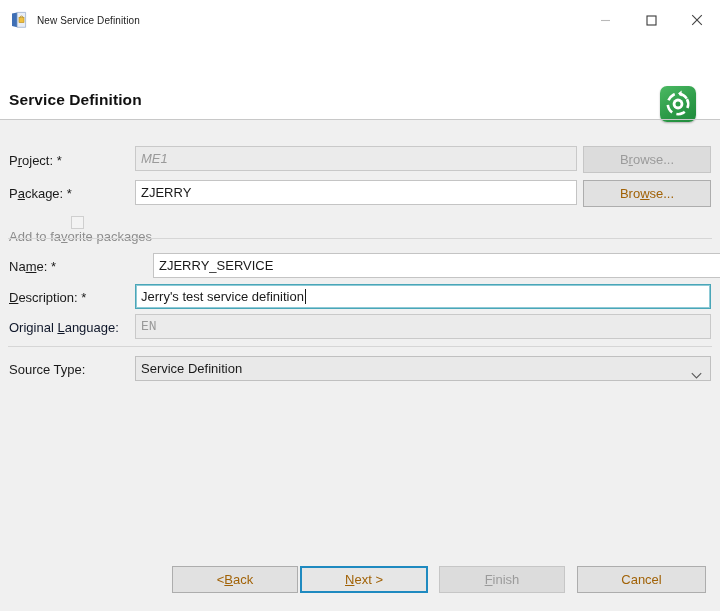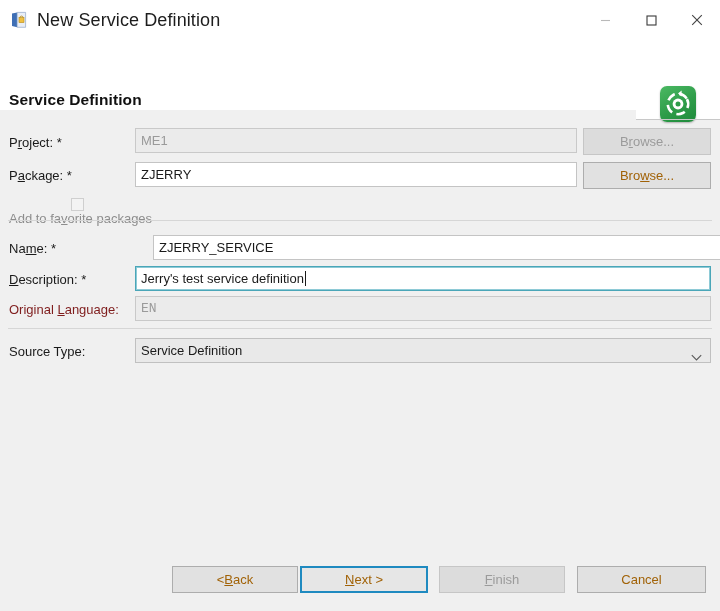--- a/index.html
+++ b/index.html
@@ -14,21 +14,21 @@
 
   
   .titlebar{
     position:absolute;left:0;top:0;width:720px;height:40px;
     background:#ffffff;display:flex;align-items:center;
   }
   .title-icon{
     width:18px;height:18px;margin-left:10px;margin-right:9px;
     position:relative;flex:none;
   }
-  .title-text{font-size:18px;color:#1d1d1d;letter-spacing:.1px;}
+  .title-text{font-size:10px;color:#1d1d1d;letter-spacing:.1px;}
   .wincontrols{position:absolute;right:0;top:0;height:40px;display:flex;}
   .wc{width:46px;height:40px;display:flex;align-items:center;justify-content:center;}
   .wc svg{display:block;}
 
   
   .header{
     position:absolute;left:0;top:40px;width:720px;height:79px;
     background:#ffffff;
   }
   .header-sep{
@@ -44,26 +44,26 @@
   .hdr-icon{
     position:absolute;left:660px;top:46px;width:36px;height:36px;
     border-radius:7px;
     background:linear-gradient(150deg,#4bb963 0%,#2e9c49 55%,#1f8a3b 100%);
     box-shadow:0 1px 2px rgba(0,0,0,.28);
   }
   .hdr-icon .glyph{position:absolute;left:0;top:0;}
 
   
   .body{
-    position:absolute;left:0;top:110px;width:636px;height:432px;background:#f0f0f0;
+    position:absolute;left:0;top:128px;width:636px;height:432px;background:#f0f0f0;
   }
   .sep{position:absolute;height:1px;background:#d6d6d6;left:8px;width:704px;}
 
   .lbl{position:absolute;font-size:13px;color:#1a1a1a;white-space:nowrap;}
-  .lbl.dim{color:#7f1d1d;}
+  .lbl.dim{color:#0f172a;}
   .lbl u{text-decoration:underline;text-underline-offset:1px;}
 
   .field{
     position:absolute;box-sizing:border-box;
     border:1px solid #c4c4c4;background:#ffffff;
     font-family:"Liberation Sans", sans-serif;font-size:13px;color:#1a1a1a;
     padding:0 5px;line-height:23px;height:25px;
     white-space:nowrap;overflow:hidden;
   }
   .field.disabled{background:#ebebeb;border-color:#c9c9c9;color:#9a9a9a;}
@@ -152,21 +152,21 @@
         <circle cx="18" cy="18" r="2.5" fill="#2e9c49"></circle>
         <path d="M18 7.6 L21.6 4.6 L21.6 10.6 Z" fill="#ffffff"></path>
       </svg>
     </div>
   </div>
   <div class="header-sep"></div>
 
   <div class="body">
 
     <div class="lbl" style="left:9px;top:25px;"><span>P</span><u>r</u><span>oject: *</span></div>
-    <div class="field disabled" style="left:135px;top:18px;width:442px;">ME1</div>
+    <div class="field disabled" style="left:135px;top:18px;width:442px;font-style:italic;">ME1</div>
     <div class="btn disabled" style="left:583px;top:18px;width:128px;">
         <span>B</span>
         <u>r</u>
         <span>owse...</span>
       </div>
 
     <div class="lbl" style="left:9px;top:58px;"><span>P</span><u>a</u><span>ckage: *</span></div>
     <div class="field" style="left:135px;top:52px;width:442px;">ZJERRY</div>
     <div class="btn" style="left:583px;top:52px;width:128px;">
         <span>Bro</span>

